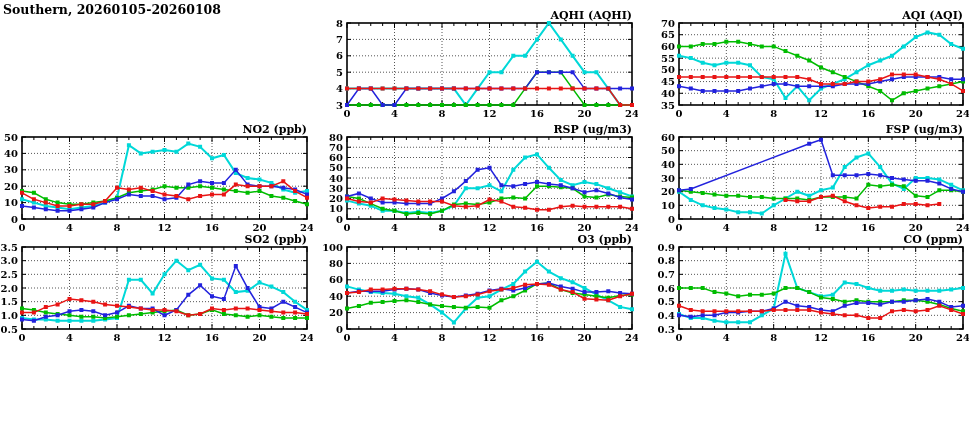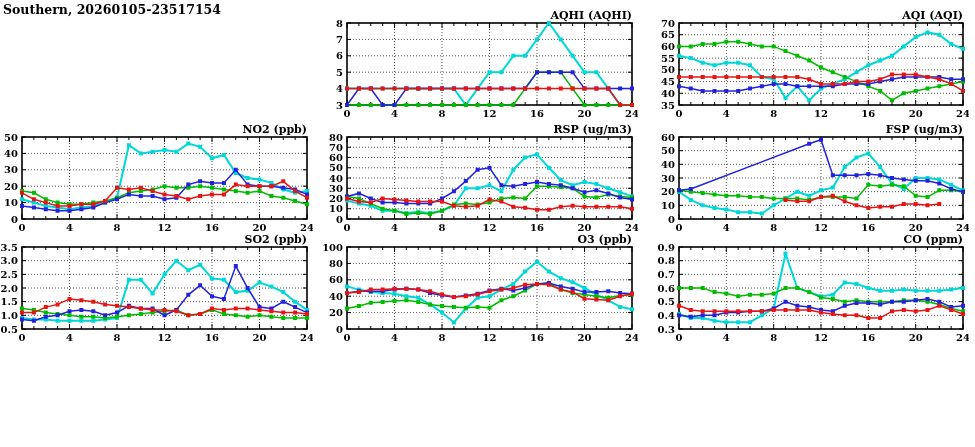--- a/index.html
+++ b/index.html
@@ -8,21 +8,21 @@
   #page-title{position:absolute;left:3px;top:2px;font-size:12.5px;font-weight:bold;color:#000;
               letter-spacing:0px;white-space:pre;}
   .chart{position:absolute;}
   .chart svg{display:block;}
   .chart text{font-family:"DejaVu Serif", serif;font-weight:bold;fill:#000;}
 </style>
 </head>
 <body>
 
 <div id="page">
-  <div id="page-title">Southern, 20260105-23517154</div>
+  <div id="page-title">Southern, 20260105-20260108</div>
   <div id="charts">
       <div class="chart" style="left: 320px; top: 7px;">
         <svg width="318" height="112">
           <line x1="27" y1="81.60000000000001" x2="312" y2="81.60000000000001" stroke="#555" stroke-width="1" stroke-dasharray="1,2"></line>
           <line x1="27" y1="65.19999999999999" x2="312" y2="65.19999999999999" stroke="#555" stroke-width="1" stroke-dasharray="1,2"></line>
           <line x1="27" y1="48.800000000000004" x2="312" y2="48.800000000000004" stroke="#555" stroke-width="1" stroke-dasharray="1,2"></line>
           <line x1="27" y1="32.400000000000006" x2="312" y2="32.400000000000006" stroke="#555" stroke-width="1" stroke-dasharray="1,2"></line>
           <line x1="74.5" y1="16" x2="74.5" y2="98" stroke="#555" stroke-width="1" stroke-dasharray="1,2"></line>
           <line x1="122" y1="16" x2="122" y2="98" stroke="#555" stroke-width="1" stroke-dasharray="1,2"></line>
           <line x1="169.5" y1="16" x2="169.5" y2="98" stroke="#555" stroke-width="1" stroke-dasharray="1,2"></line>

